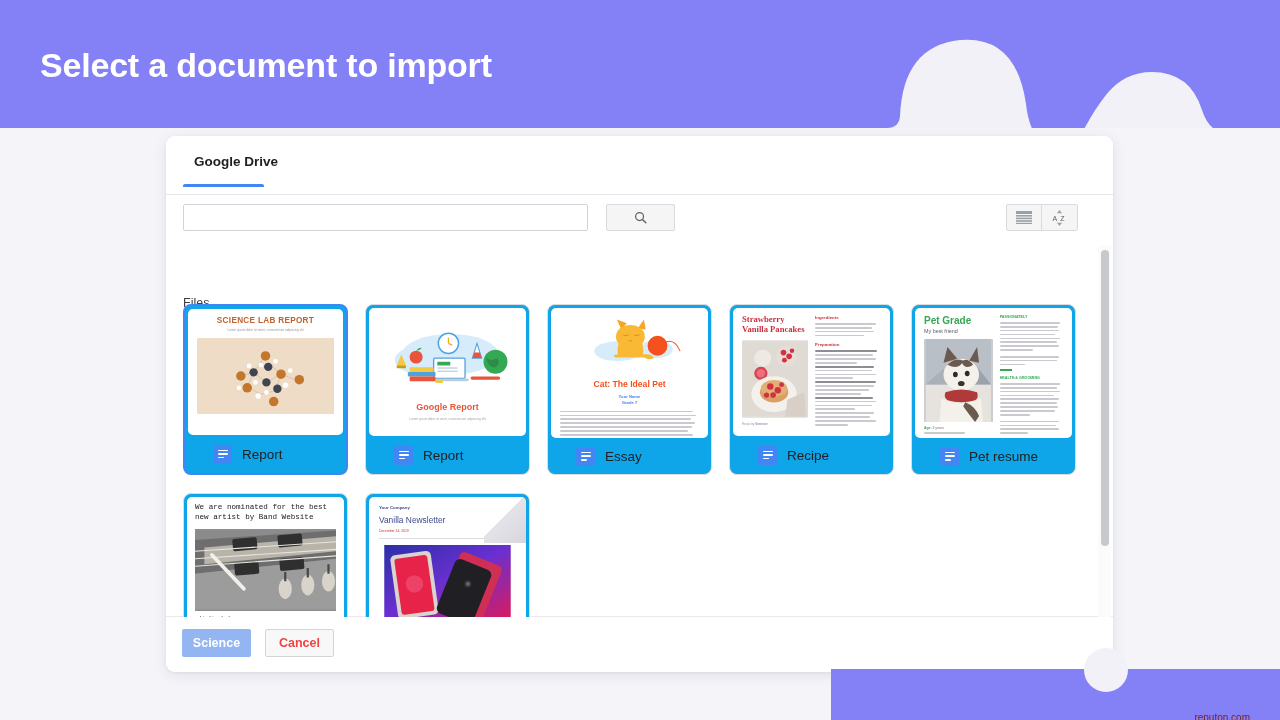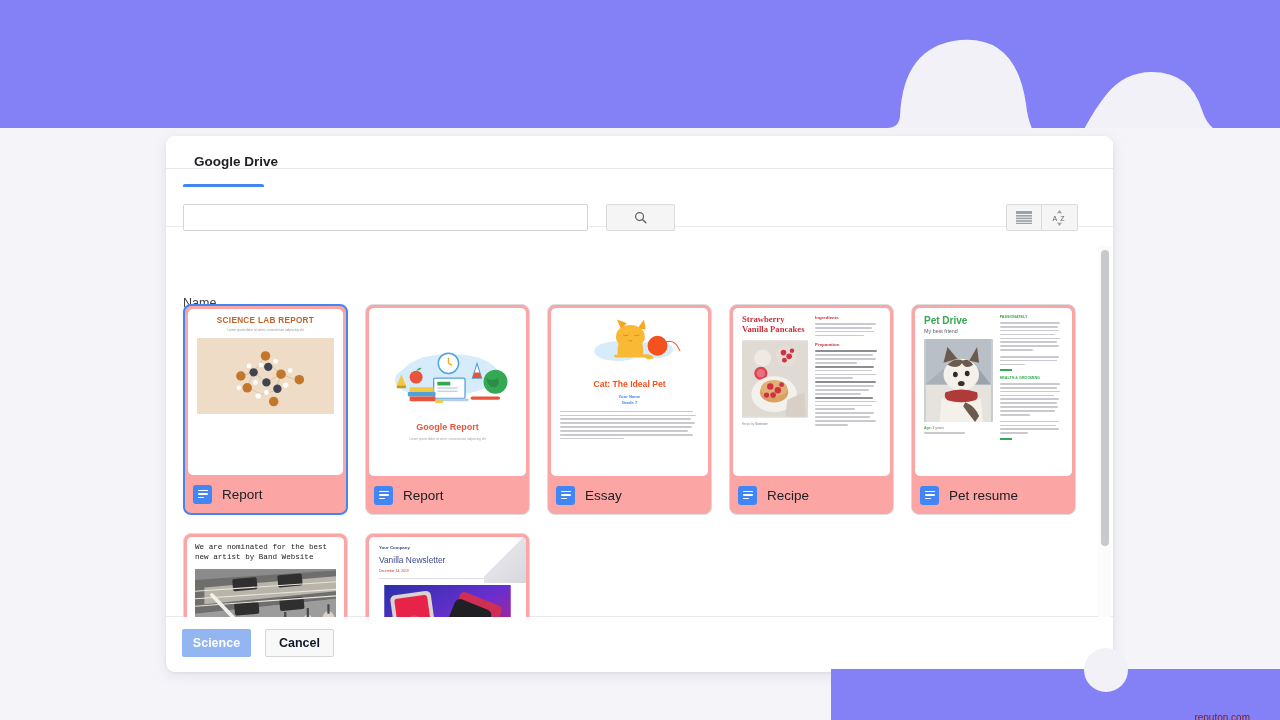--- a/index.html
+++ b/index.html
@@ -27,21 +27,21 @@
   .dialog {
     position: absolute; left: 166px; top: 136px;
     width: 947px; height: 536px;
     background: #ffffff;
     border-radius: 9px;
     box-shadow: 0 3px 14px rgba(60,64,80,0.10), 0 1px 3px rgba(60,64,80,0.07);
     overflow: hidden;
   }
 
   .tabbar {
-    position: relative; height: 33px;
+    position: relative; height: 59px;
     border-bottom: 1px solid #e6e6ea;
     background: #ffffff;
   }
   .tab {
     position: absolute; left: 17px; top: 0;
     height: 51px; padding: 0 11px;
     display: flex; align-items: center;
     font-size: 13.5px; font-weight: bold; color: #202124;
   }
   .tab-underline {
@@ -87,35 +87,35 @@
   .files-label {
     position: absolute; left: 17px; top: 160px;
     font-size: 12.5px; color: #3c4043;
   }
   .grid {
     position: absolute; left: 17px; top: 168px;
     width: 912px;
     display: flex; flex-wrap: wrap; gap: 18px 17px;
   }
   .card {
-    width: 165px; height: 211px;
+    width: 165px; height: 171px;
     border: 1px solid #dadce0; border-radius: 8px;
-    background: #fca5a5; overflow: hidden;
+    background: #0ea5e9; overflow: hidden;
     display: flex; flex-direction: column;
     cursor: pointer;
   }
   .card.selected { border: 2px solid #4285f4; }
   .thumb {
     flex: 1 1 auto; margin: 3px 3px 0 3px;
     border-radius: 5px; overflow: hidden;
     background: #ffffff; position: relative;
   }
   .card-foot {
     height: 38px; display: flex; align-items: center; gap: 10px;
-    padding: 0 8px;
+    padding: 0 28px;
   }
   .doc-icon {
     width: 19px; height: 19px; border-radius: 3px;
     background: #4285f4; flex: none;
     display: flex; flex-direction: column; justify-content: center;
     align-items: center; gap: 2px;
   }
   .doc-icon i { display: block; height: 1.6px; background: #fff; border-radius: 1px; }
   .doc-icon i:nth-child(1) { width: 10px; }
   .doc-icon i:nth-child(2) { width: 10px; }
@@ -138,21 +138,21 @@
     position: absolute; left: 16px; top: 12px;
     width: 69px; height: 28px;
     background: #93b5f2; border: none; border-radius: 2px;
     color: #ffffff; font-size: 12.5px; font-weight: bold;
     font-family: "Liberation Sans", sans-serif; cursor: pointer;
   }
   .btn-cancel {
     position: absolute; left: 99px; top: 12px;
     width: 69px; height: 28px;
     background: #f8f8f8; border: 1px solid #d4d4d9; border-radius: 2px;
-    color: #0f172a; font-size: 12.5px; font-weight: bold;
+    color: #ef4444; font-size: 12.5px; font-weight: bold;
     font-family: "Liberation Sans", sans-serif; cursor: pointer;
   }
 
   
   .footbar {
     position: absolute; left: 831px; top: 669px;
     width: 449px; height: 51px;
     background: #8480f5;
     border-top-left-radius: 0;
   }
@@ -194,20 +194,21 @@
            Q1016,35 1026,104
            Q1030,140 1050,146
            Q1072,152 1082,133
            Q1094,110 1106,95
            Q1124,72 1152,72
            Q1190,72 1202,110
            Q1209,132 1226,133
            L1280,133
            L1280,160 Z"></path>
     </svg>
+    <div class="hero-title">Select a document to import</div>
   </div>
 
   <div class="dialog">
 
     <div class="tabbar">
       <div class="tab">
         <span>Google Drive</span>
       </div>
     </div>
 
@@ -235,21 +236,21 @@
     <div class="btn-grey btn-sort">
       <svg width="17" height="18" viewBox="0 0 17 18">
         <polygon points="8.5,1 11,4.2 6,4.2" fill="#9aa0a6"></polygon>
         <polygon points="8.5,17 11,13.8 6,13.8" fill="#9aa0a6"></polygon>
         <text x="1.4" y="11.6" font-family="Liberation Sans, sans-serif" font-size="7" fill="#5f6368">A</text>
         <text x="9.2" y="11.6" font-family="Liberation Sans, sans-serif" font-size="7" fill="#5f6368">Z</text>
       </svg>
     </div>
 
     <div class="filearea"></div>
-    <div class="files-label">Name</div>
+    <div class="files-label">Files</div>
 
     <div class="grid">
 
       <div class="card selected">
         <div class="thumb">
           <div class="t-pad" style="background:#fff;">
             <div class="t-title" style="font-size:8.2px;color:#c0622a;text-align:center;letter-spacing:.3px;">SCIENCE LAB REPORT</div>
             <div style="font-size:3.1px;color:#9a9aa0;text-align:center;margin-top:3px;">Lorem ipsum dolor sit amet, consectetuer adipiscing elit</div>
             <div style="margin-top:6px;height:76px;background:#efdcc6;border-radius:1px;position:relative;">
               <svg viewBox="0 0 150 80" style="width:100%;height:100%;">
@@ -450,21 +451,21 @@
               <i></i>
             </span>
           <span class="card-name">Recipe</span>
         </div>
       </div>
 
       <div class="card">
         <div class="thumb">
           <div class="t-pad" style="display:flex;gap:7px;">
             <div style="width:52%;">
-              <div class="t-title" style="font-size:10px;color:#34a853;">Pet Drive</div>
+              <div class="t-title" style="font-size:10px;color:#34a853;">Pet Grade</div>
               <div style="font-size:5.4px;color:#5f6368;margin-top:2px;">My best friend</div>
               <div style="margin-top:5px;height:83px;border-radius:1px;overflow:hidden;background:#c9cdd2;">
                 <svg viewBox="0 0 66 84" style="width:100%;height:100%;">
                   <rect width="66" height="84" fill="#b9bfc6"></rect>
                   <rect y="46" width="66" height="38" fill="#e6e3de"></rect>
                   <path d="M0,46 L18,30 L38,46 Z" fill="#a9b0b8"></path>
                   <path d="M34,46 L52,28 L66,46 Z" fill="#9aa2ab"></path>
                   <path d="M18,24 l4,-16 l10,12 z" fill="#6b5a4e"></path>
                   <path d="M44,22 l8,-14 l2,16 z" fill="#6b5a4e"></path>
                   <ellipse cx="36" cy="36" rx="18" ry="16" fill="#f4f0ea"></ellipse>

